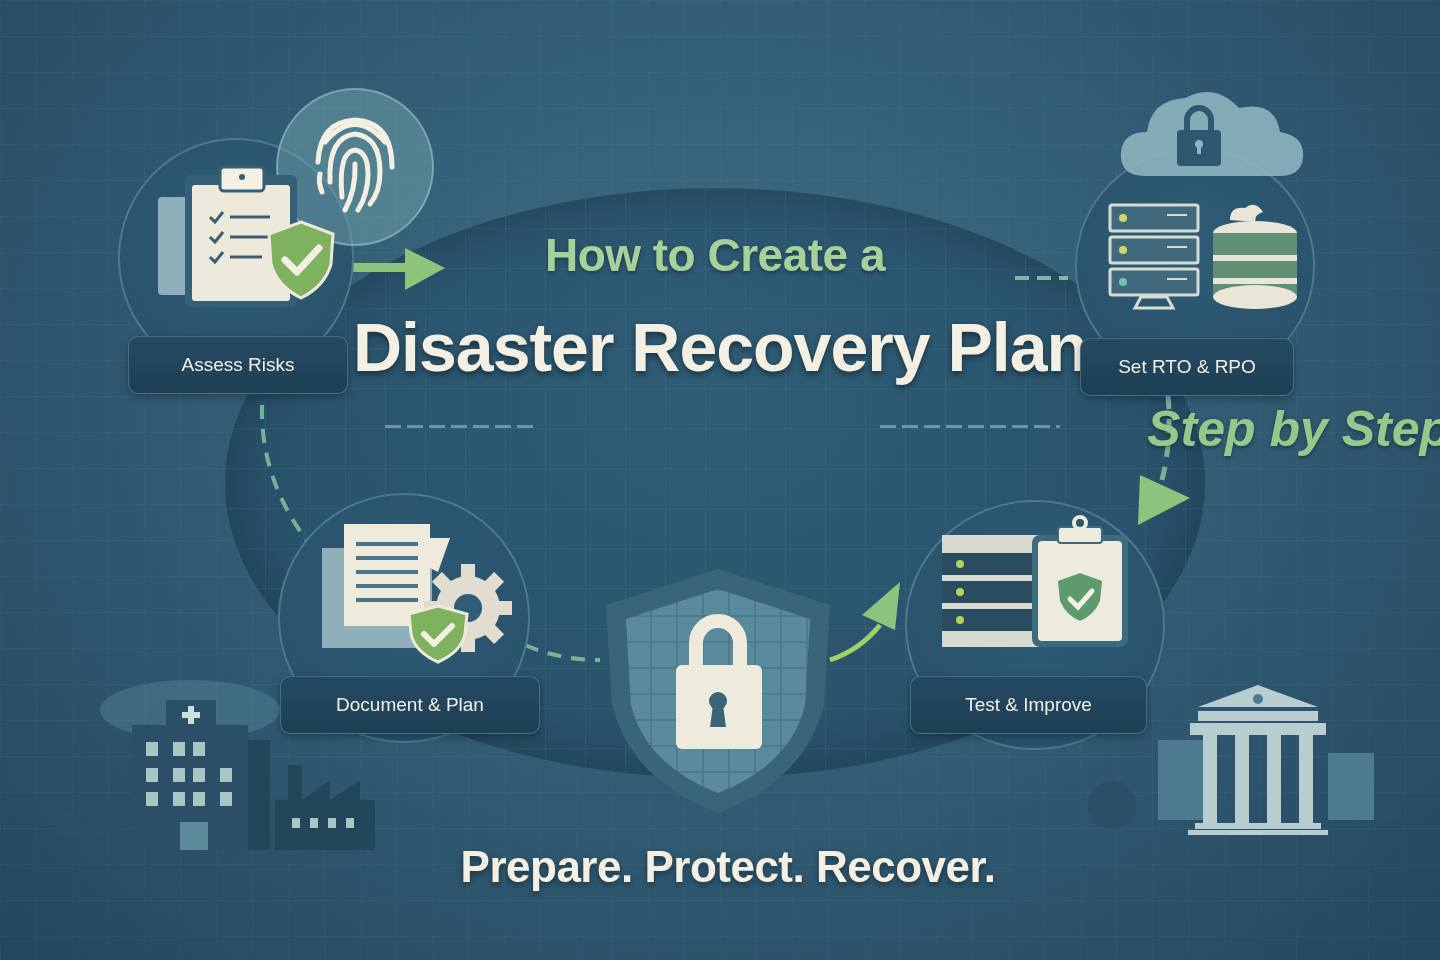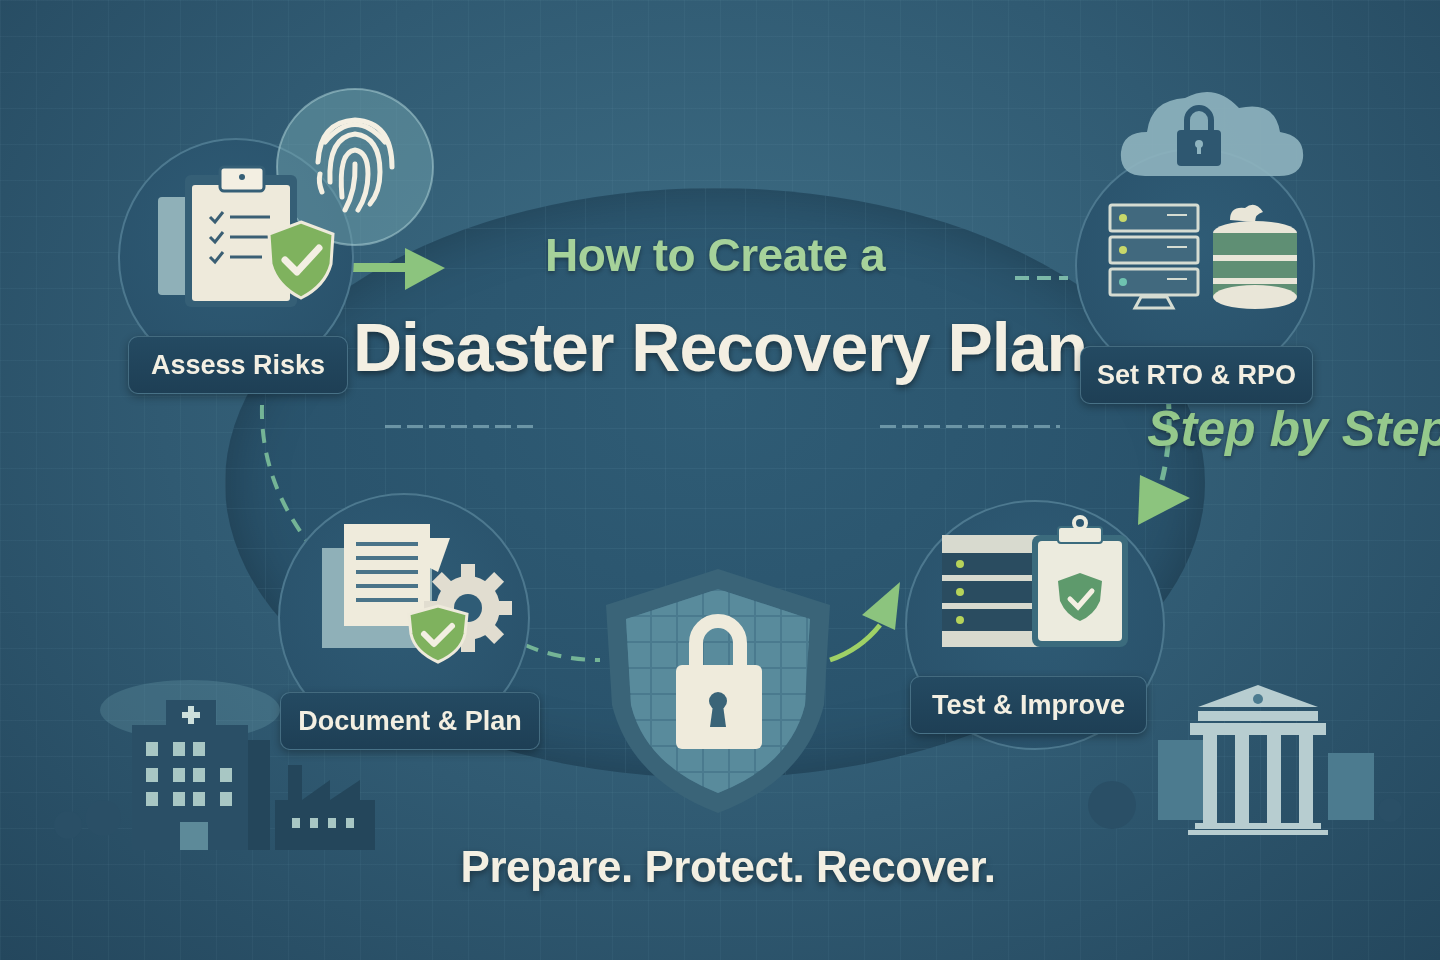--- a/index.html
+++ b/index.html
@@ -51,21 +51,21 @@
 
   .step-circle {
     position: absolute; border-radius: 50%;
     background: radial-gradient(circle at 50% 40%, #2f5c76 0%, #284f68 100%);
     border: 2px solid rgba(140,190,205,0.35);
   }
   .step-label {
     position: absolute; height: 58px; border-radius: 10px;
     background: linear-gradient(#244a62, #1e3f55);
     border: 1px solid rgba(140,190,205,0.35);
-    color: #f3efe2; font-weight: bold; font-size: 27px;
+    color: #f3efe2; font-weight: normal; font-size: 19px;
     display: flex; align-items: center; justify-content: center;
     box-shadow: 0 3px 8px rgba(0,0,0,0.3);
   }
   .icon { position: absolute; }
   .tagline {
     position: absolute; left: 0; width: 1456px; top: 842px; text-align: center;
     font-size: 44px; font-weight: bold; color: #f3efe2;
     text-shadow: 0 3px 6px rgba(0,0,0,0.4); letter-spacing: -0.5px;
   }
 </style>
@@ -158,21 +158,21 @@
   <path d="M30 108 L36 97 L62 97 L68 108 Z" fill="none" stroke="#d5dcd2" stroke-width="3"></path>
   <g>
     <ellipse cx="150" cy="33" rx="42" ry="12" fill="#e9e6d8"></ellipse>
     <rect x="108" y="33" width="84" height="64" fill="#5f8f74"></rect>
     <rect x="108" y="55" width="84" height="6" fill="#e9e6d8"></rect>
     <rect x="108" y="78" width="84" height="6" fill="#e9e6d8"></rect>
     <ellipse cx="150" cy="97" rx="42" ry="12" fill="#e9e6d8"></ellipse>
   </g>
   <path d="M125 20 Q125 6 140 8 Q150 0 158 12 Q150 14 150 22 Z" fill="#e9e6d8"></path>
 </svg>
-<div class="step-label" style="left:1080px;top:346px;width:233px">Set RTO &amp; RPO</div>
+<div class="step-label" style="left:1080px;top:338px;width:214px">Set RTO &amp; RPO</div>
 
 <div class="step-circle" style="left:278px;top:493px;width:252px;height:250px"></div>
 <svg class="icon" style="left:318px;top:520px" width="200" height="140">
   <rect x="4" y="28" width="110" height="100" fill="#8fb0b8"></rect>
   <rect x="26" y="4" width="86" height="102" fill="#efebdc"></rect>
   <g stroke="#4a7489" stroke-width="4">
     <line x1="38" y1="24" x2="100" y2="24"></line>
       <line x1="38" y1="38" x2="100" y2="38"></line>
     <line x1="38" y1="52" x2="100" y2="52"></line>
       <line x1="38" y1="66" x2="100" y2="66"></line>
@@ -191,21 +191,21 @@
       <rect x="-7" y="-44" width="14" height="16" transform="rotate(225)"></rect>
         <rect x="-7" y="-44" width="14" height="16" transform="rotate(315)"></rect>
     </g>
     <circle r="14" fill="#2f5c76"></circle>
   </g>
 </svg>
 <svg class="icon" style="left:405px;top:604px" width="66" height="60">
   <path d="M33 2 L62 10 L60 30 Q56 48 33 58 Q10 48 6 30 L4 10 Z" fill="#7fb25e" stroke="#eeeadb" stroke-width="3"></path>
   <path d="M19 30 L29 40 L47 22" fill="none" stroke="#f3efe2" stroke-width="6" stroke-linecap="round" stroke-linejoin="round"></path>
 </svg>
-<div class="step-label" style="left:280px;top:692px;width:260px">Document &amp; Plan</div>
+<div class="step-label" style="left:280px;top:676px;width:260px">Document &amp; Plan</div>
 
 <div class="step-circle" style="left:905px;top:500px;width:260px;height:250px"></div>
 <svg class="icon" style="left:940px;top:515px" width="200" height="140">
   <rect x="2" y="20" width="118" height="112" fill="#d8dacf"></rect>
   <rect x="2" y="38" width="118" height="22" fill="#2a4c60"></rect>
   <rect x="2" y="66" width="118" height="22" fill="#2a4c60"></rect>
   <rect x="2" y="94" width="118" height="22" fill="#2a4c60"></rect>
   <circle cx="20" cy="49" r="4" fill="#b6d35a"></circle>
     <circle cx="20" cy="77" r="4" fill="#b6d35a"></circle>
     <circle cx="20" cy="105" r="4" fill="#b6d35a"></circle>

